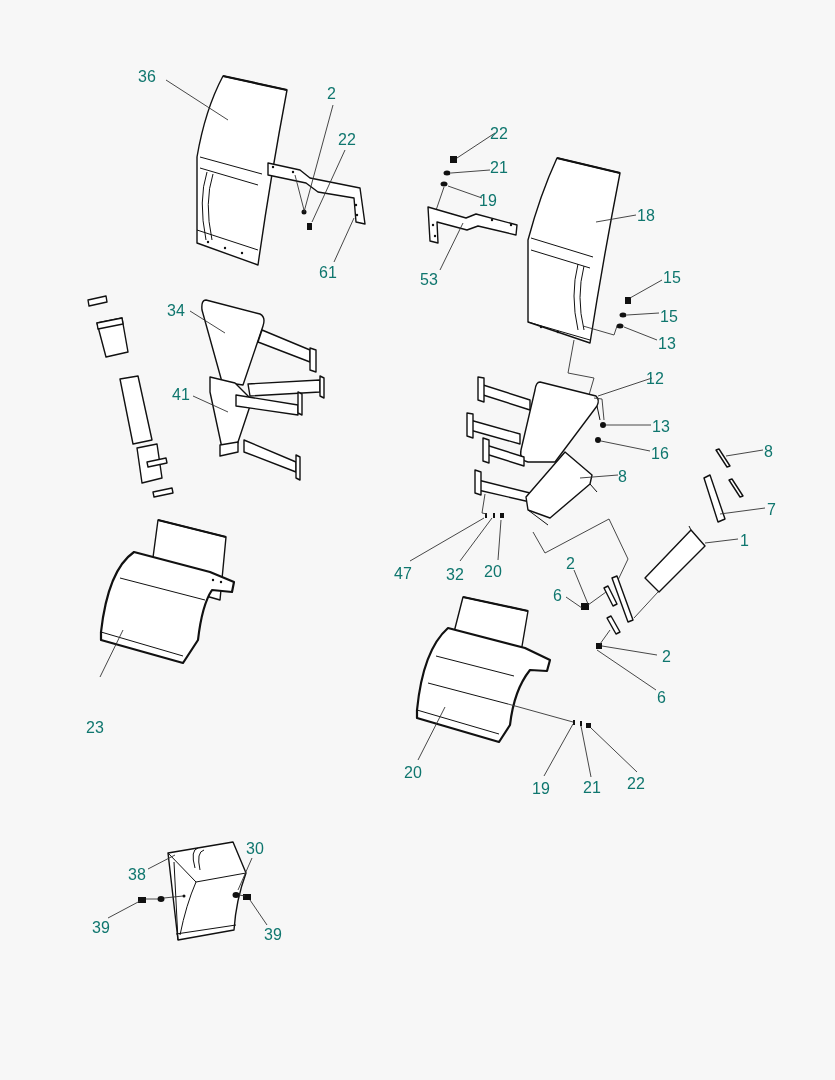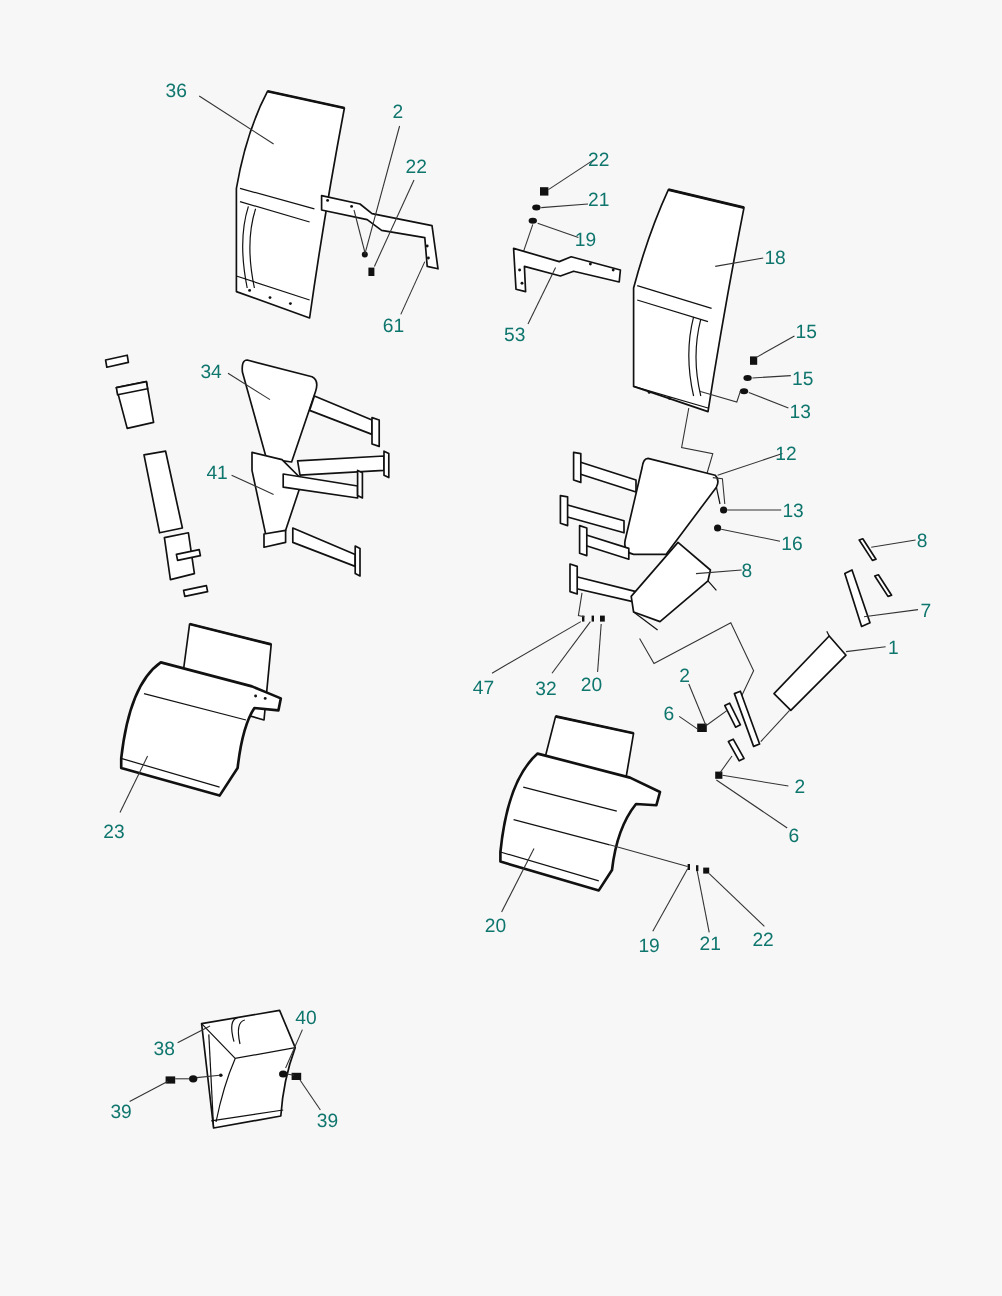--- a/index.html
+++ b/index.html
@@ -252,23 +252,23 @@
 <span class="lbl" style="left:618px;top:469px">8</span>
 <span class="lbl" style="left:767px;top:502px">7</span>
 <span class="lbl" style="left:740px;top:533px">1</span>
 <span class="lbl" style="left:394px;top:566px">47</span>
 <span class="lbl" style="left:446px;top:567px">32</span>
 <span class="lbl" style="left:484px;top:564px">20</span>
 <span class="lbl" style="left:566px;top:556px">2</span>
 <span class="lbl" style="left:553px;top:588px">6</span>
 <span class="lbl" style="left:662px;top:649px">2</span>
 <span class="lbl" style="left:657px;top:690px">6</span>
-<span class="lbl" style="left:86px;top:686px">23</span>
+<span class="lbl" style="left:86px;top:720px">23</span>
 <span class="lbl" style="left:404px;top:765px">20</span>
 <span class="lbl" style="left:532px;top:781px">19</span>
 <span class="lbl" style="left:583px;top:780px">21</span>
 <span class="lbl" style="left:627px;top:776px">22</span>
 <span class="lbl" style="left:128px;top:867px">38</span>
-<span class="lbl" style="left:246px;top:841px">40</span>
+<span class="lbl" style="left:246px;top:841px">30</span>
 <span class="lbl" style="left:92px;top:920px">39</span>
 <span class="lbl" style="left:264px;top:927px">39</span>
 
 </div>
 
 </body></html>

